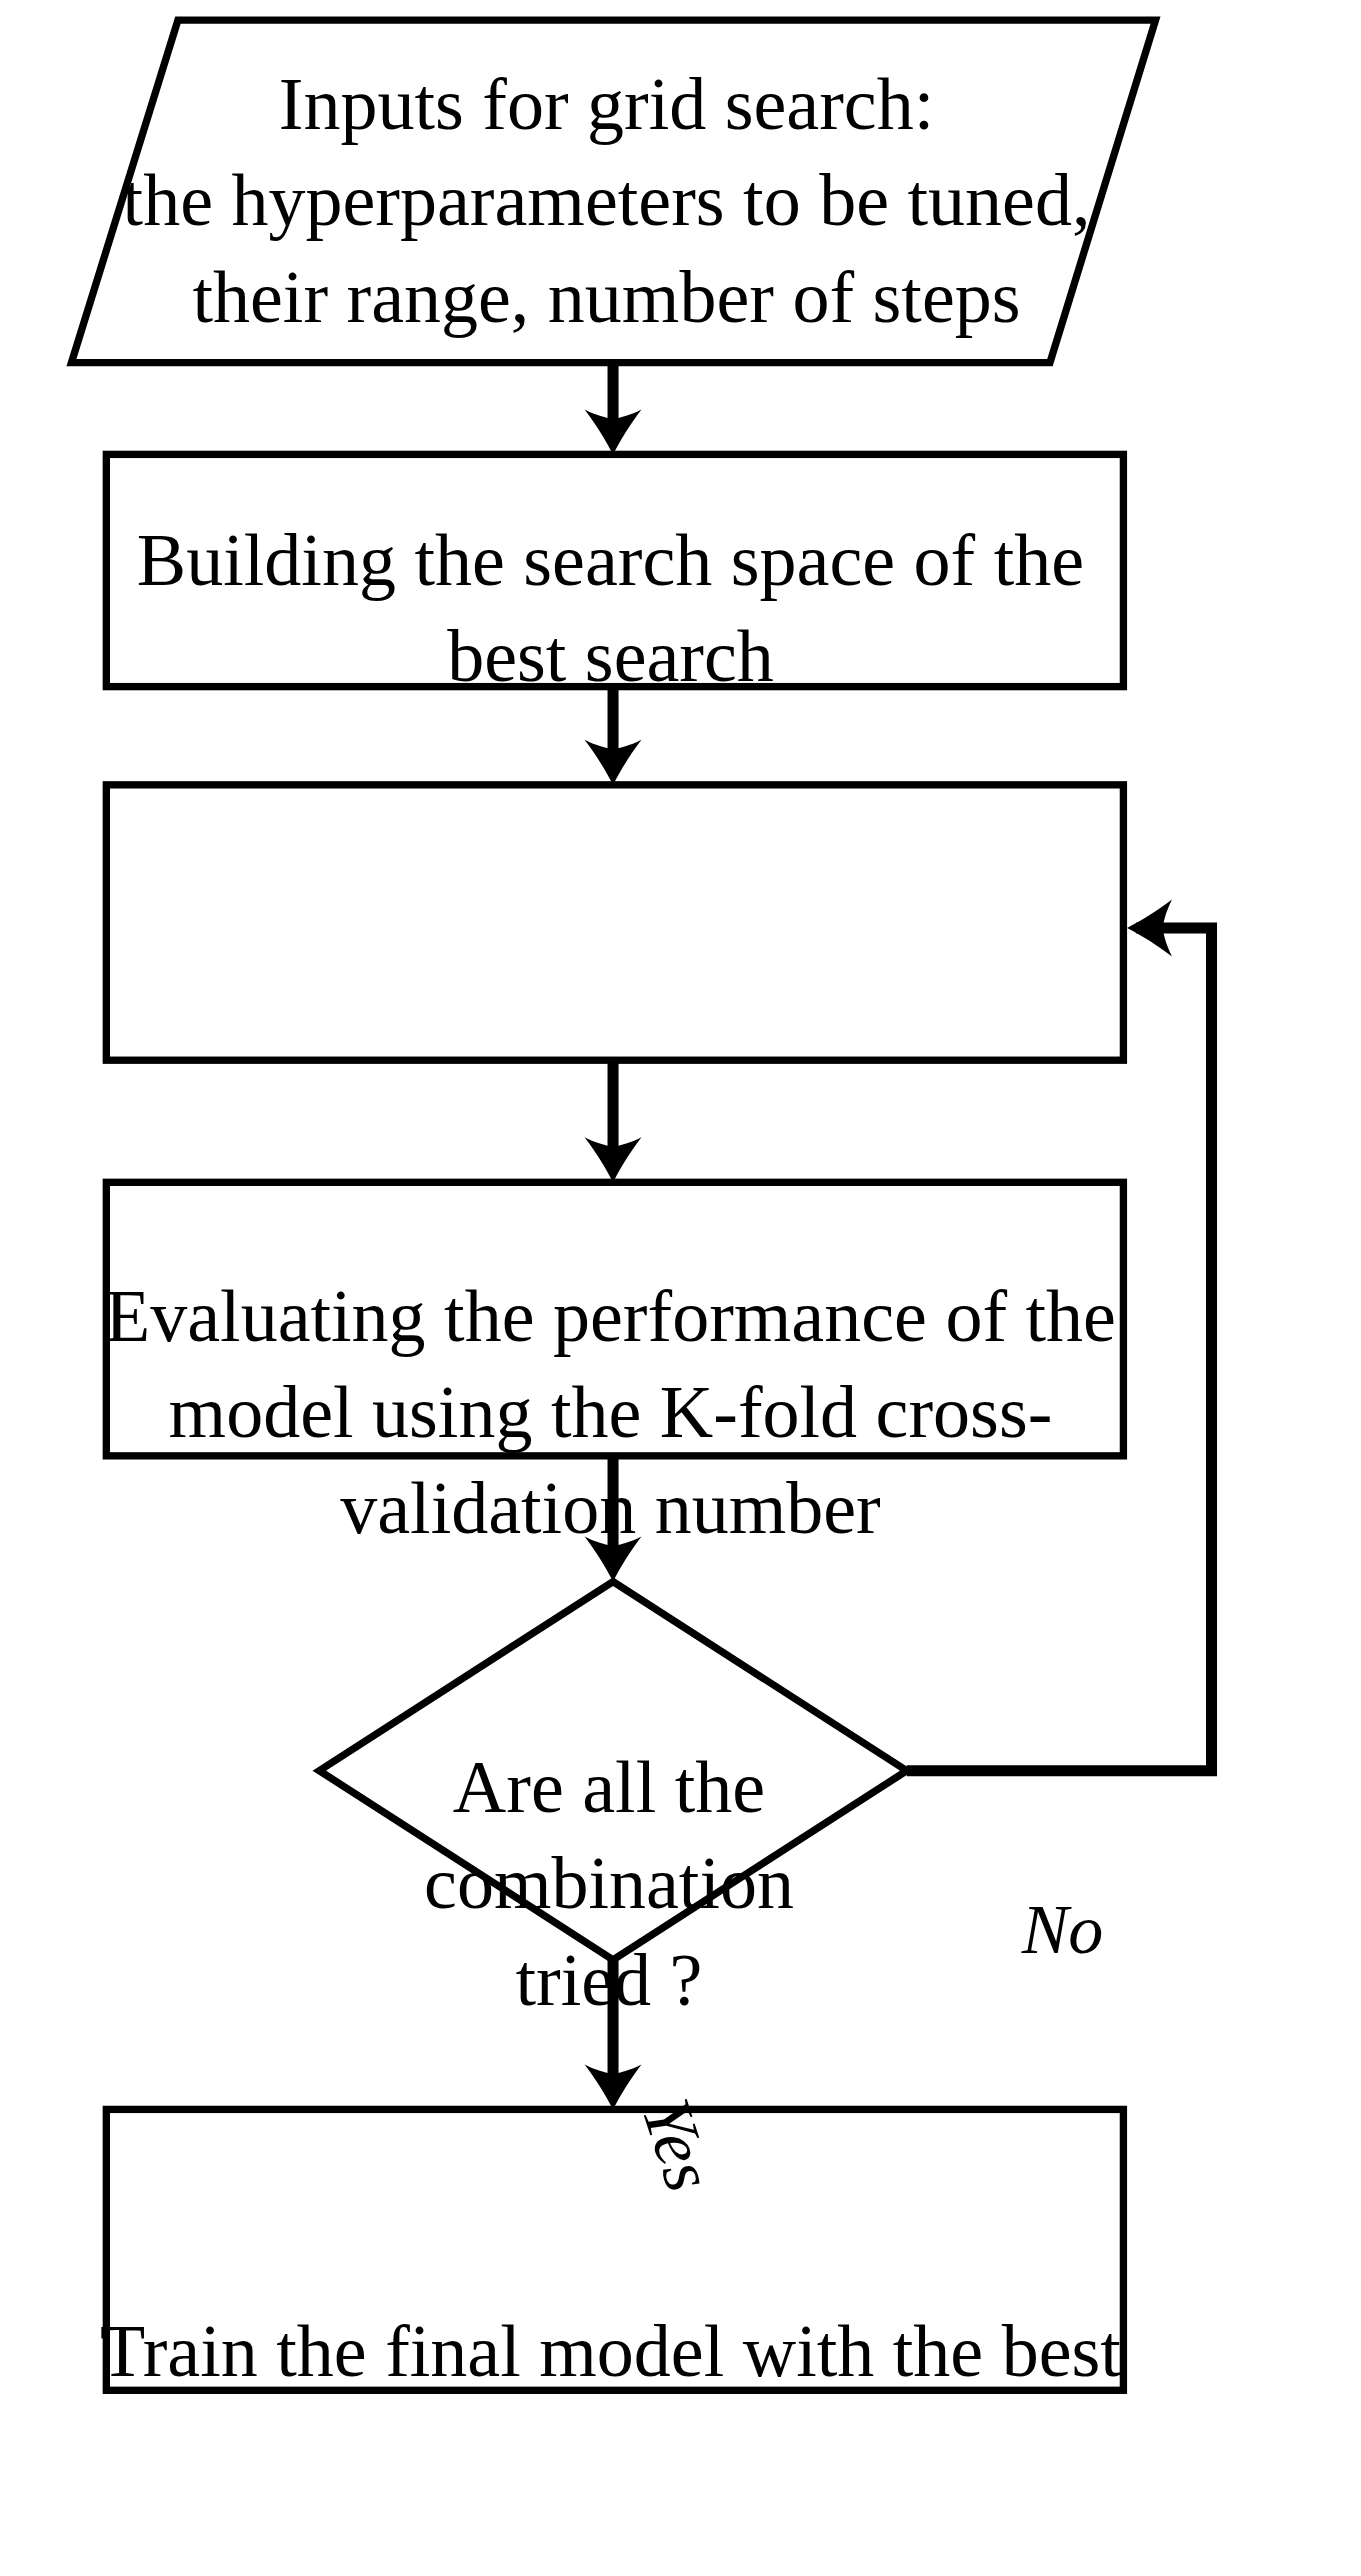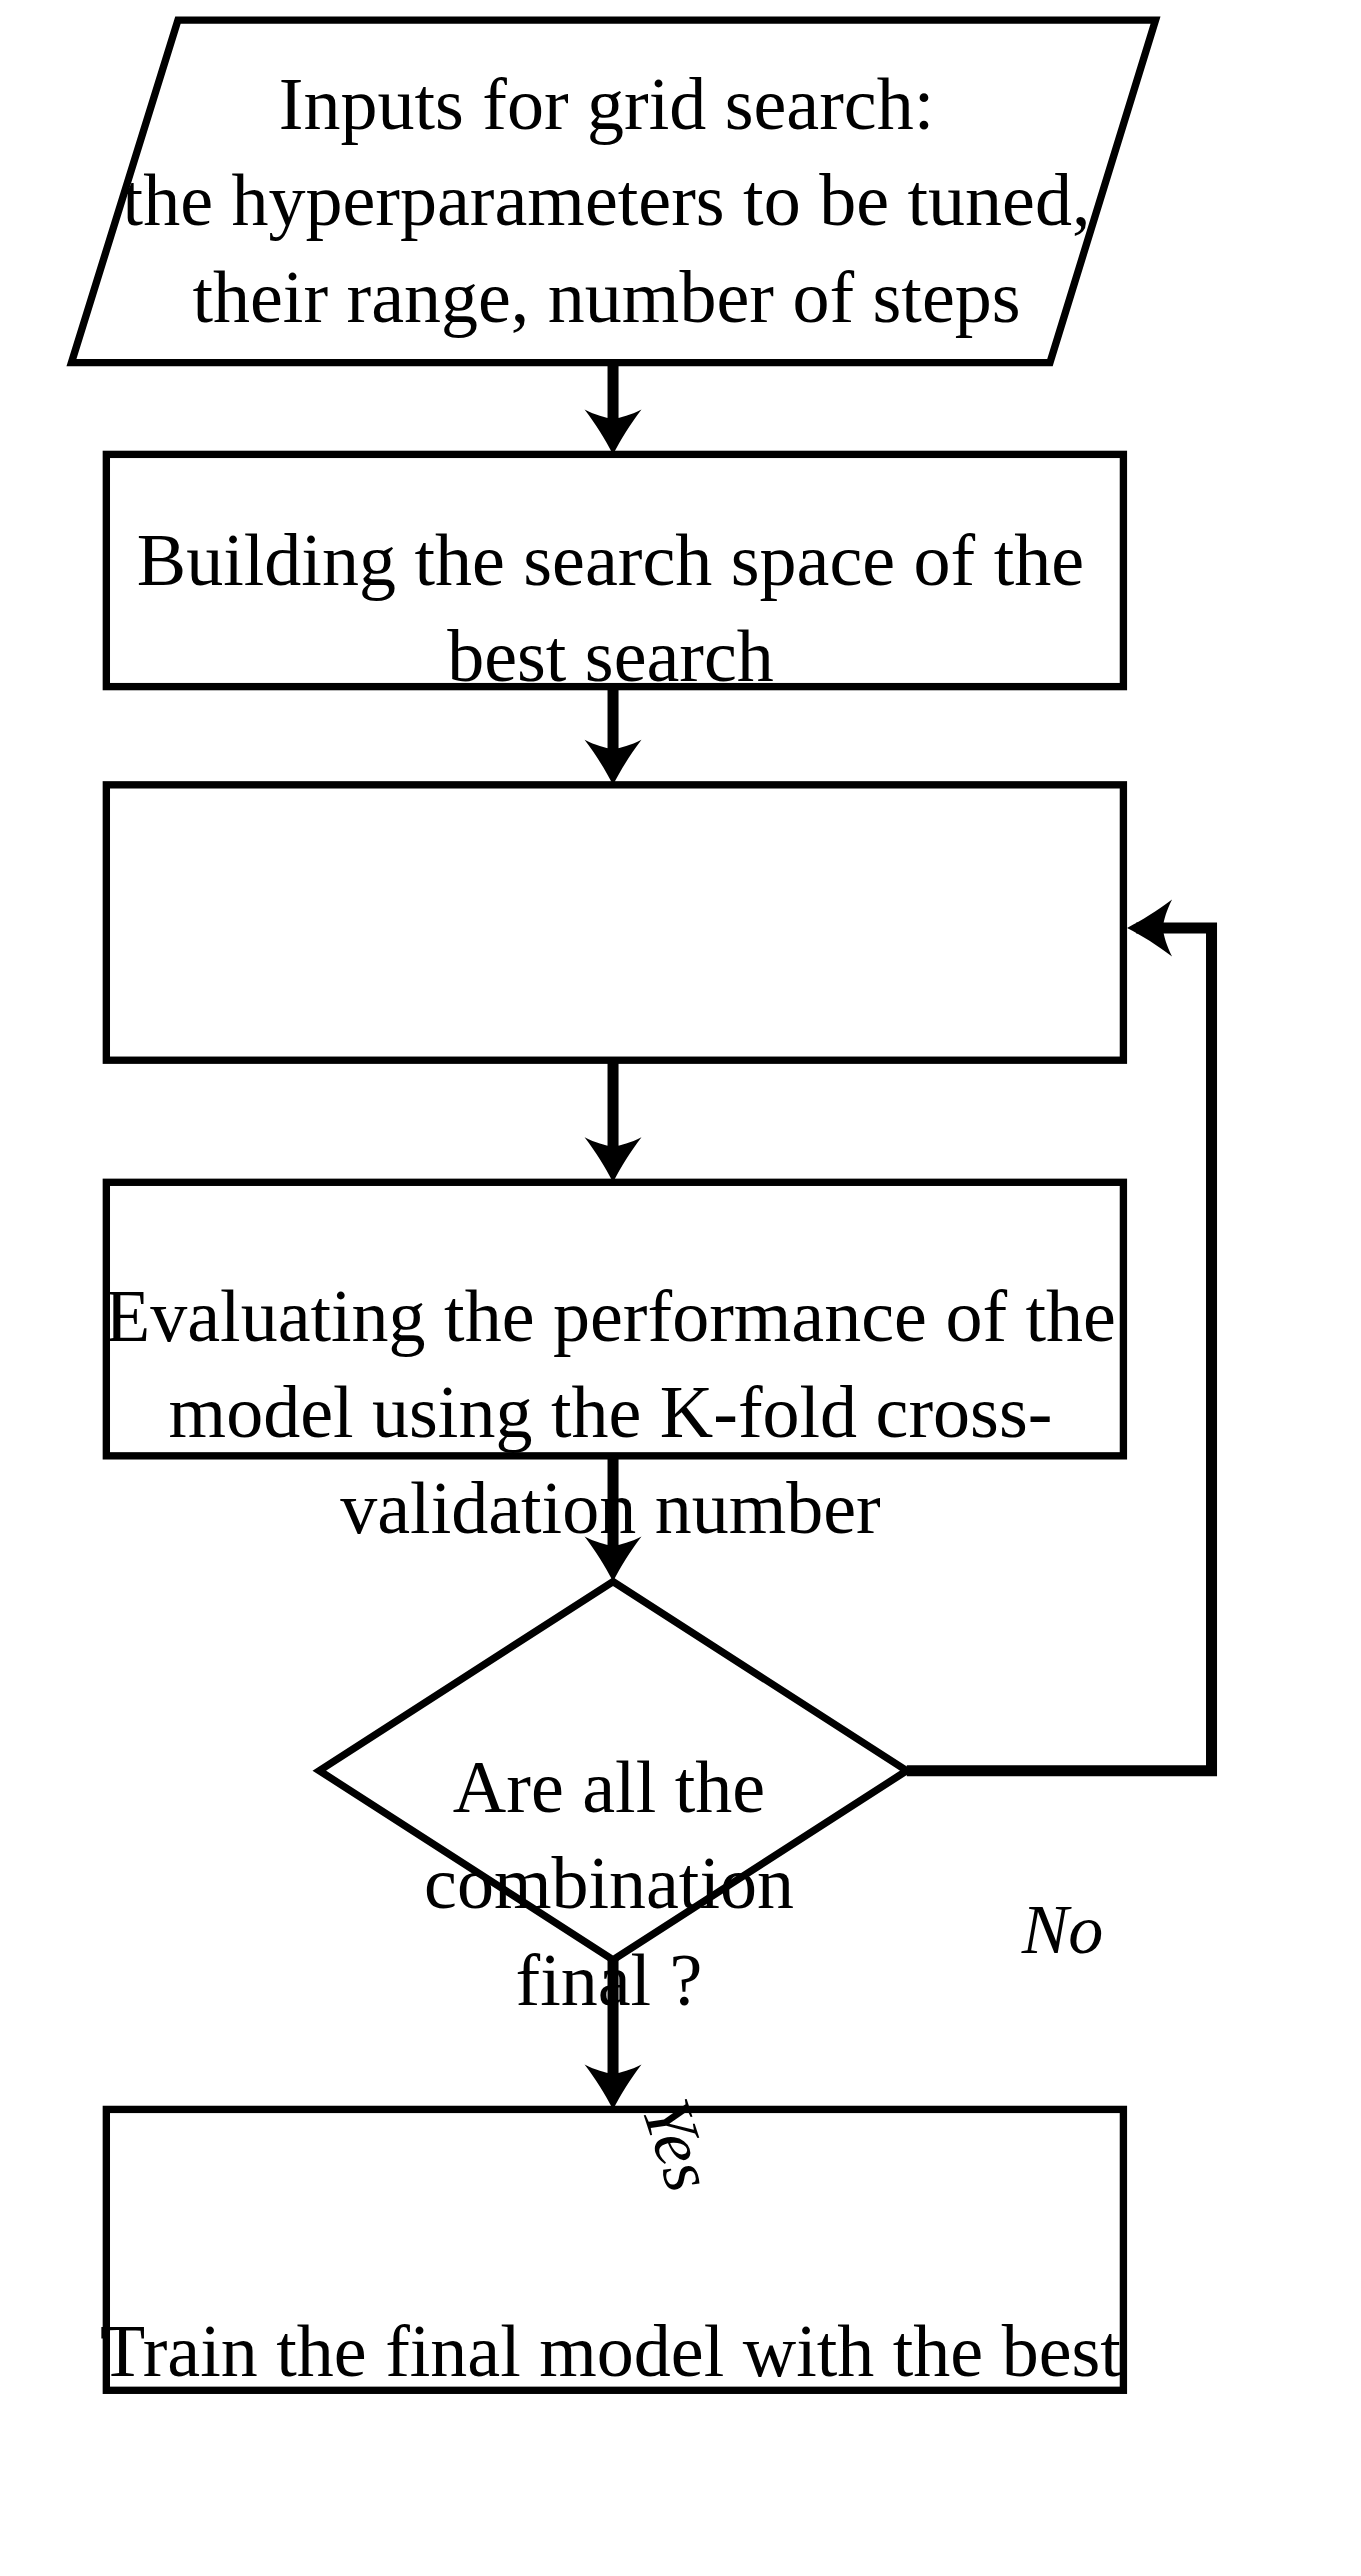--- a/index.html
+++ b/index.html
@@ -88,21 +88,21 @@
   <div class="node-label" style="left:76px; top:492px; width:1069px; height:232px;">Building the search space of the
 best search</div>
 
 
   <div class="node-label" style="left:76px; top:1268px; width:1069px; height:276px;">Evaluating the performance of the
 model using the K-fold cross-
 validation number</div>
 
   <div class="node-label" style="left:325px; top:1725px; width:568px; height:317px;">Are all the
 combination
-final ?</div>
+tried ?</div>
 
   <div class="node-label" style="left:76px; top:2257px; width:1069px; height:284px;">Train the final model with the best
 hyperparameter values found</div>
 
   <div class="edge-label" style="left:984px; top:1888px; width:157px; height:83px;">No</div>
 
   <div class="edge-label yes" style="left:697px; top:2091px;">Yes</div>
 
 </div>
 

